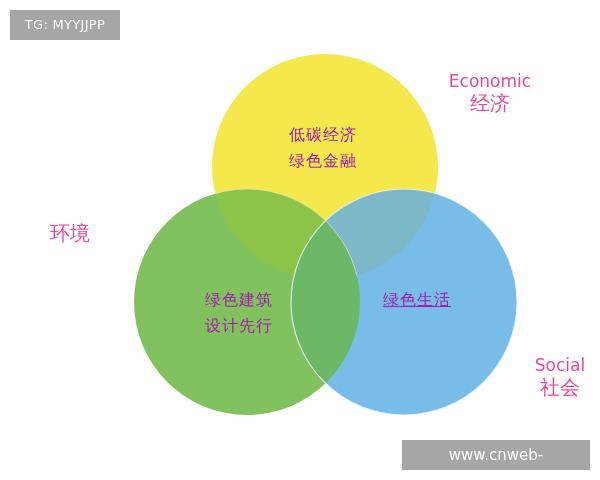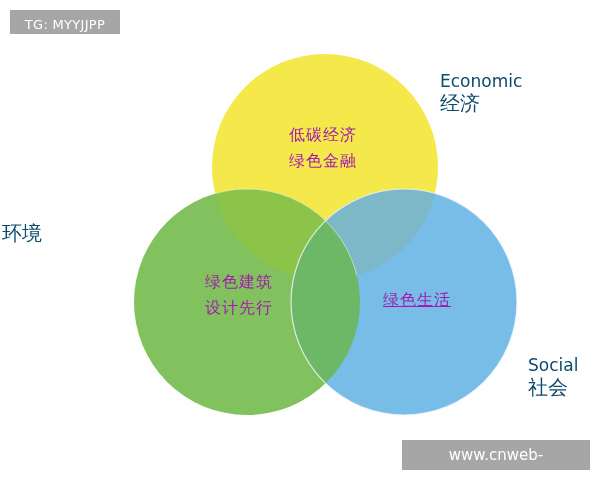--- a/index.html
+++ b/index.html
@@ -12,21 +12,21 @@
       height: 480px;
       position: relative;
       overflow: hidden;
       font-family: "DejaVu Sans", "Liberation Sans", sans-serif;
     }
     .tag-badge {
       position: absolute;
       left: 10px;
       top: 10px;
       width: 110px;
-      height: 24px;
+      height: 30px;
       background: #a6a6a6;
       color: #ffffff;
       font-size: 13px;
       line-height: 30px;
       text-align: center;
       letter-spacing: 0.3px;
     }
     .url-badge {
       position: absolute;
       left: 402px;
@@ -41,21 +41,22 @@
     }
     svg.venn {
       position: absolute;
       left: 0;
       top: 0;
       width: 600px;
       height: 480px;
     }
     .label {
       position: absolute;
-      color: #0c4a6e;
+      color: #ec4899;
+      text-align: center;
       line-height: 1.15;
     }
     .label .en {
       display: block;
       font-size: 17px;
     }
     .label .zh {
       display: block;
       font-size: 20px;
     }
@@ -66,21 +67,21 @@
       position: absolute;
       color: #a21caf;
       font-size: 16px;
       line-height: 26px;
       text-align: center;
       letter-spacing: 1px;
       width: 120px;
     }
     .circle-text span { display: block; }
     .ct-yellow { left: 263px; top: 122px; }
-    .ct-green { left: 179px; top: 269px; text-align: center; }
+    .ct-green { left: 179px; top: 287px; text-align: center; }
     .ct-blue { left: 357px; top: 287px; text-decoration: underline; }
   </style>
 </head>
 <body>
 
 <div class="tag-badge">TG: MYYJJPP</div>
 
 <svg class="venn" viewBox="0 0 600 480" xmlns="http://www.w3.org/2000/svg">
   <defs>
     <clipPath id="clip-yellow">

